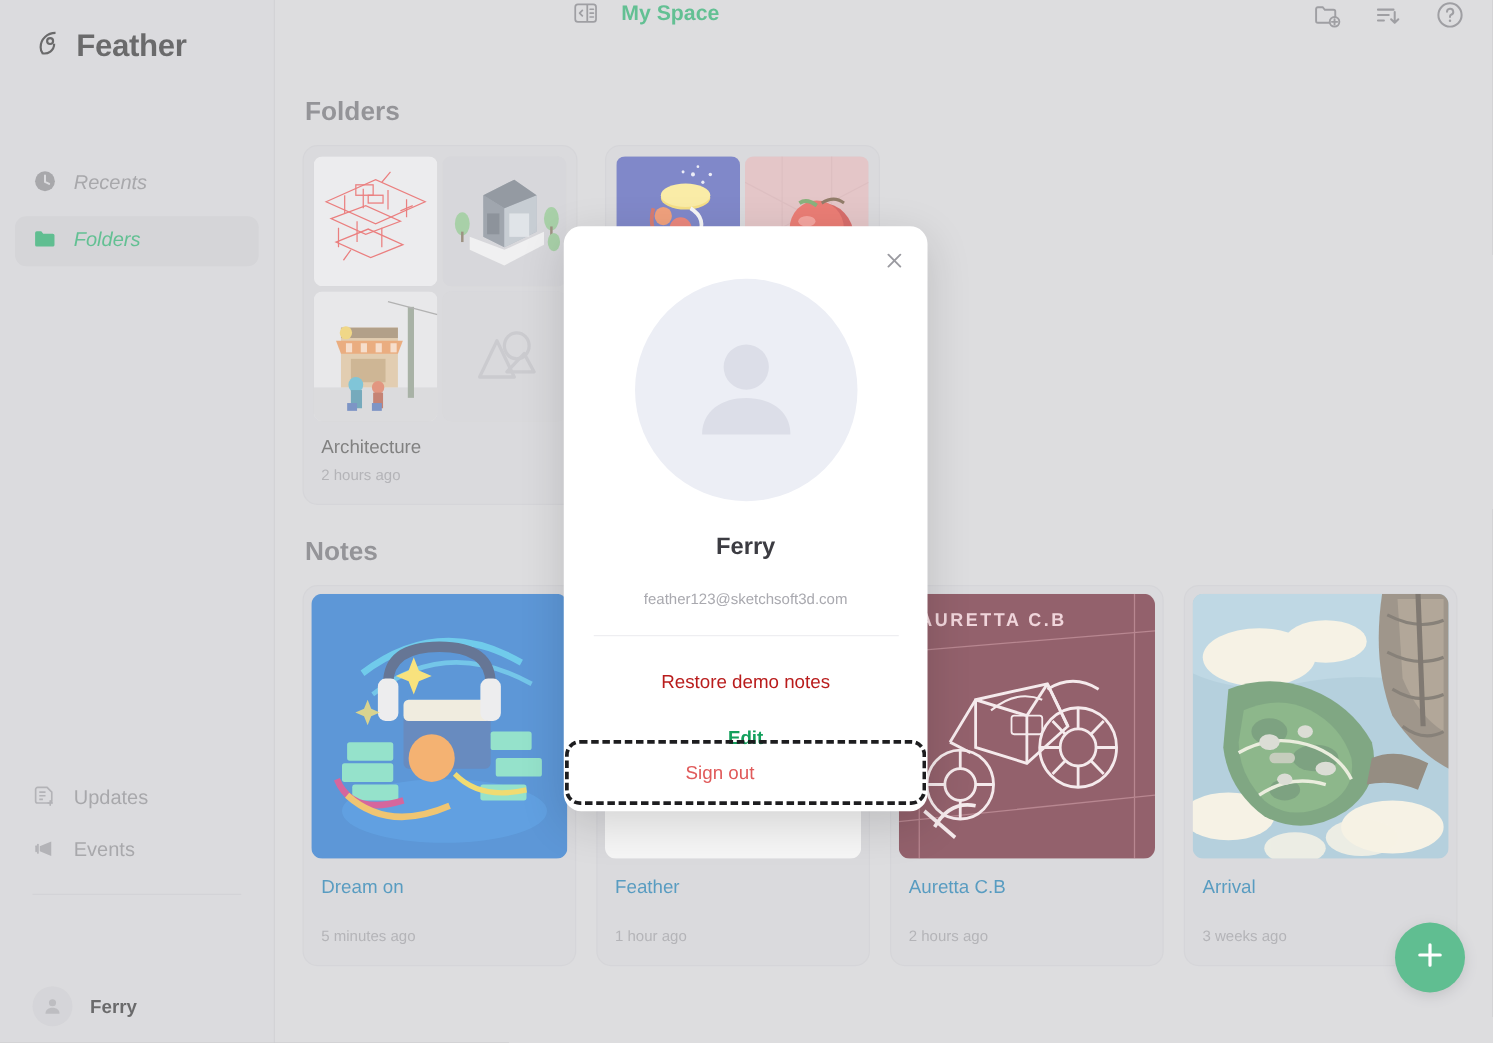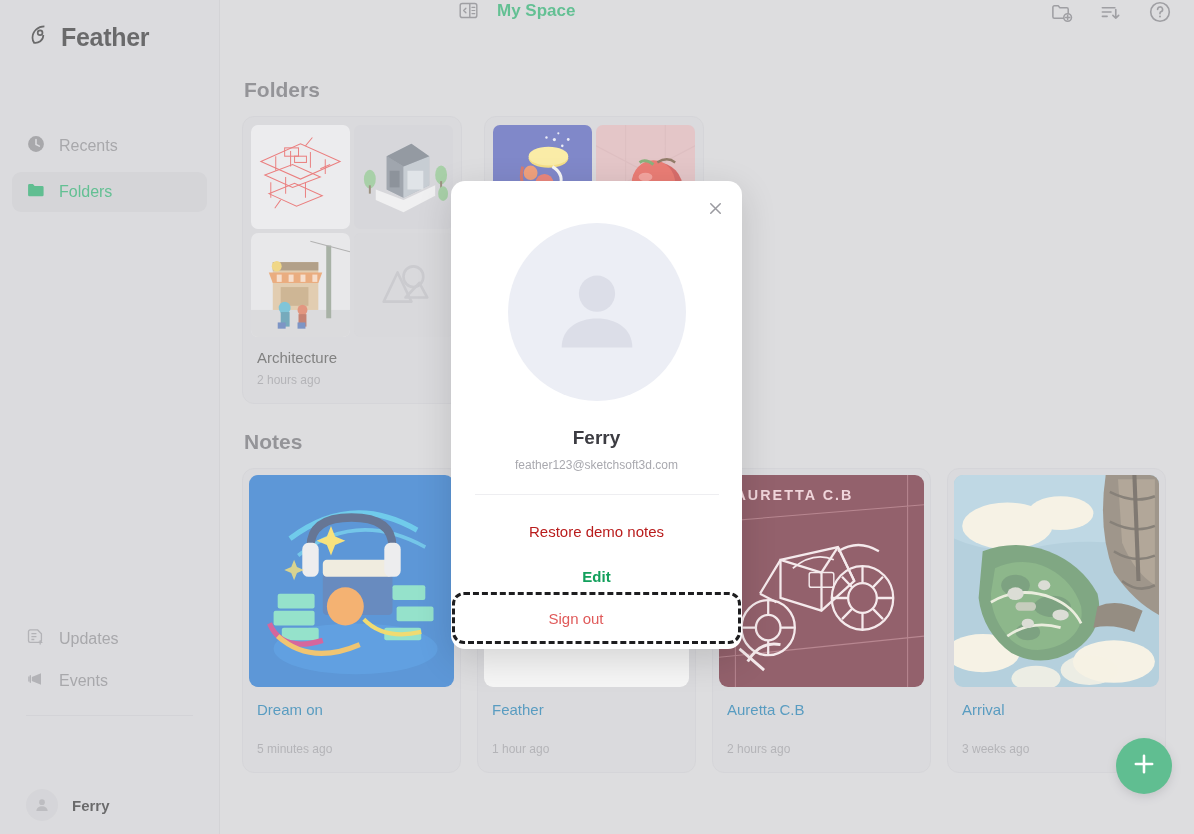--- a/index.html
+++ b/index.html
@@ -17,21 +17,21 @@
     background: #c9c9cd;
     border-right: 1px solid #bcbcc1;
     display: flex; flex-direction: column;
     flex: 0 0 220px;
     position: relative;
     gap: 42px;
   }
   .brand { display: flex; align-items: center; gap: 9px; padding: 22px 0 0 26px; }
   .brand-name { font-size: 25px; font-weight: 600; color: #1d1d1f; letter-spacing: -.3px; }
 
-  .nav { margin-top: 32px; padding: 0 12px; }
+  .nav { margin-top: 32px; padding: 0 12px; font-style: italic; }
   .nav-item {
     display: flex; align-items: center; gap: 13px;
     height: 40px; padding: 0 14px; border-radius: 9px;
     cursor: pointer; margin-bottom: 6px;
   }
   .nav-item .label { font-size: 16px; color: #7b7b80; }
   .nav-item.active { background: #bfbfc4; }
   .nav-item.active .label { color: #13a05c; font-weight: 500; }
 
   .nav-bottom { margin-top: auto; padding: 0 12px 0; }
@@ -110,21 +110,21 @@
     position: absolute; right: 14px; top: 14px;
     width: 26px; height: 26px; cursor: pointer;
     display: flex; align-items: center; justify-content: center;
   }
   .modal-avatar {
     width: 178px; height: 178px; border-radius: 50%;
     background: #eceef5; margin-top: 42px;
     display: flex; align-items: center; justify-content: center;
   }
   .modal-username { font-size: 19px; font-weight: 700; color: #3c3c42; margin-top: 26px; }
-  .modal-email { font-size: 12px; color: #a9a9af; margin-top: 9px; }
+  .modal-email { font-size: 12px; color: #a9a9af; margin-top: 23px; }
   .modal-divider { width: 244px; height: 1px; background: #eeeef1; margin-top: 22px; }
   .modal-action { font-size: 15px; cursor: pointer; text-align: center; width: 100%; }
   .act-restore { color: #b91c1c; margin-top: 28px; }
   .act-edit { color: #13a05c; font-weight: 600; margin-top: 28px; }
 
   .signout-highlight {
     position: absolute; left: 452px; top: 592px;
     width: 289px; height: 52px;
     border: 3px dashed #1d1d1f; border-radius: 12px;
     z-index: 60; pointer-events: none;

